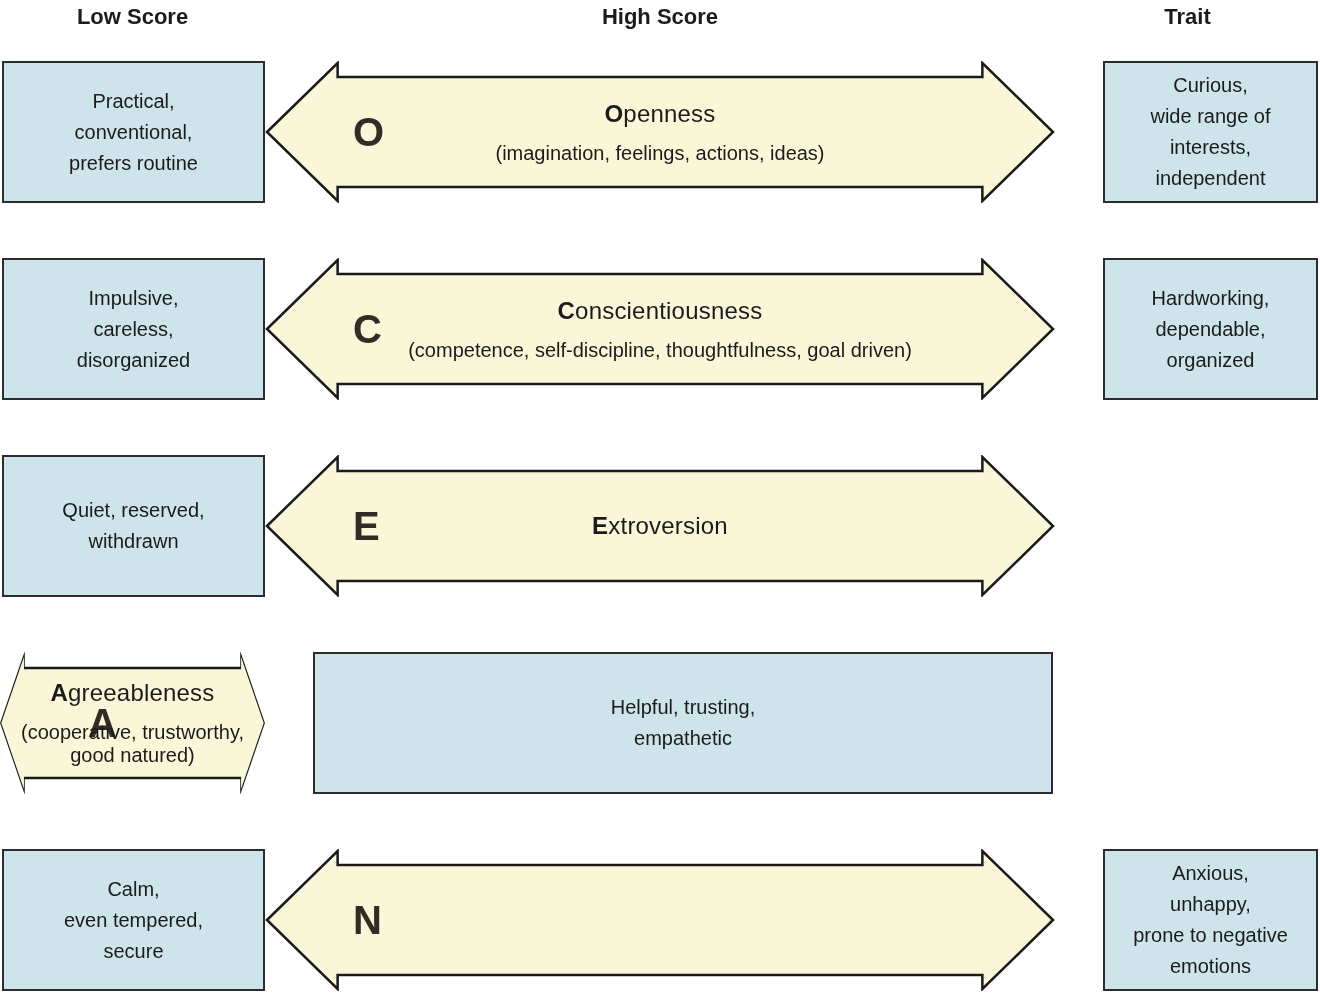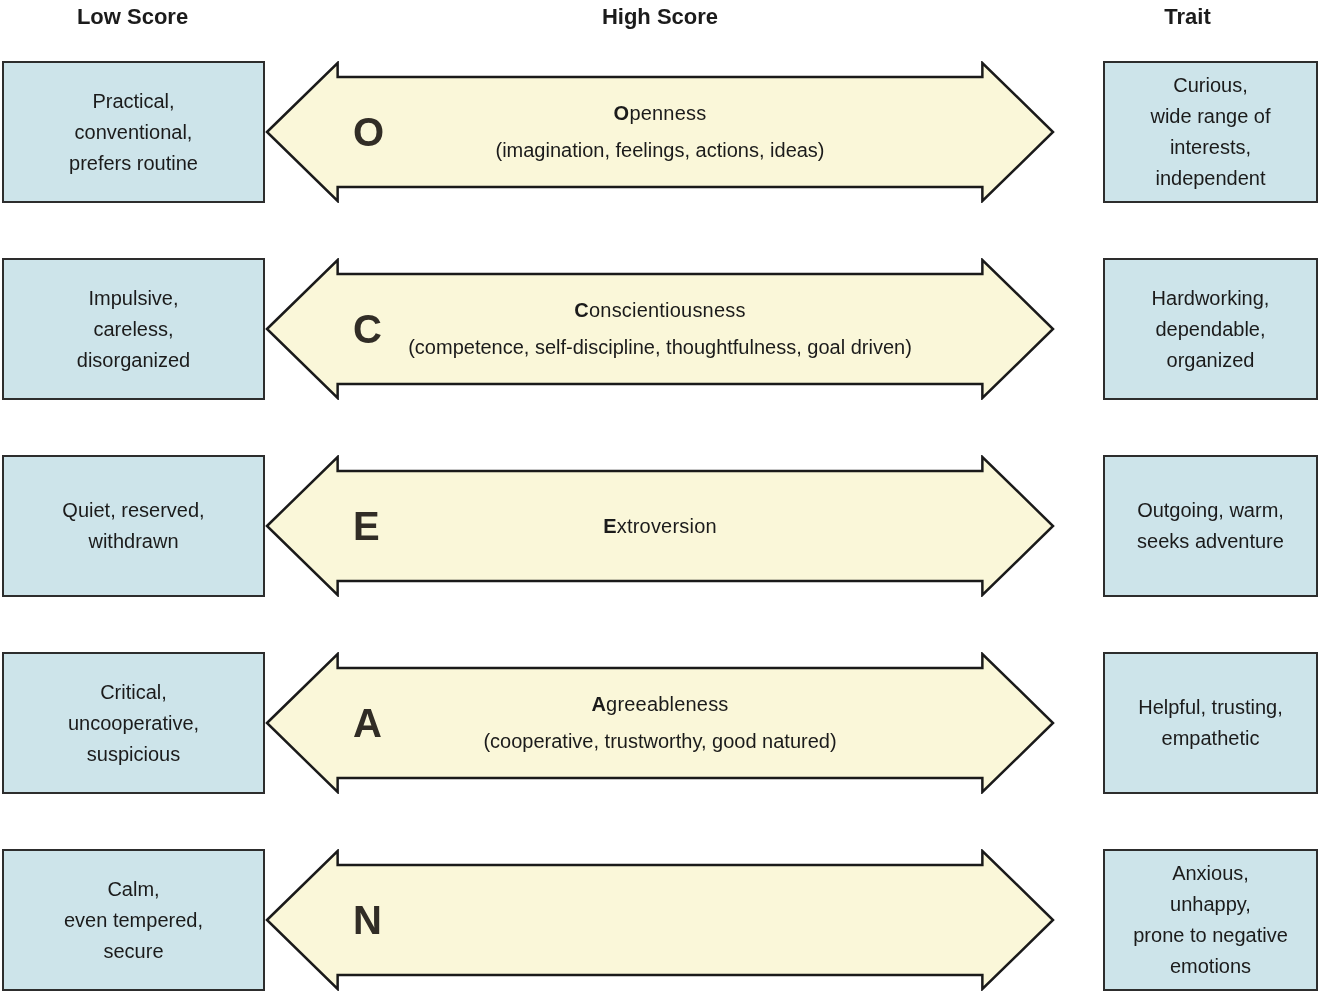--- a/index.html
+++ b/index.html
@@ -82,21 +82,21 @@
     font-weight: bold;
     color: #312d26;
     z-index: 2;
   }
   .traitblock {
     position: relative;
     z-index: 2;
     text-align: center;
   }
   .trait-name {
-    font-size: 20px;
+    font-size: 24px;
     font-weight: normal;
     letter-spacing: 0.2px;
   }
   .trait-name .fl {
     font-weight: bold;
   }
   .trait-subtitle {
     font-size: 20px;
     margin-top: 14px;
   }
@@ -158,28 +158,23 @@
 withdrawn</div>
       <div class="arrowcell">
         <svg viewBox="0 0 794 142" preserveAspectRatio="none">
           <polygon class="arrow-shape" points="2,71 73,2 73,16 721,16 721,2 792,71 721,140 721,126 73,126 73,140"></polygon>
         </svg>
         <div class="trait-letter">E</div>
         <div class="traitblock">
           <div class="trait-name"><span class="fl">E</span><span>xtroversion</span></div>
         </div>
       </div>
-      <div class="scorebox high">Outgoing, warm,
-seeks adventure</div>
-    </div>
-
-    <div class="trait-row grid3">
-      <div class="scorebox low">Critical,
-uncooperative,
-suspicious</div>
+    </div>
+
+    <div class="trait-row grid3">
       <div class="arrowcell">
         <svg viewBox="0 0 794 142" preserveAspectRatio="none">
           <polygon class="arrow-shape" points="2,71 73,2 73,16 721,16 721,2 792,71 721,140 721,126 73,126 73,140"></polygon>
         </svg>
         <div class="trait-letter">A</div>
         <div class="traitblock">
           <div class="trait-name"><span class="fl">A</span><span>greeableness</span></div>
           <div class="trait-subtitle">(cooperative, trustworthy, good natured)</div>
         </div>
       </div>

